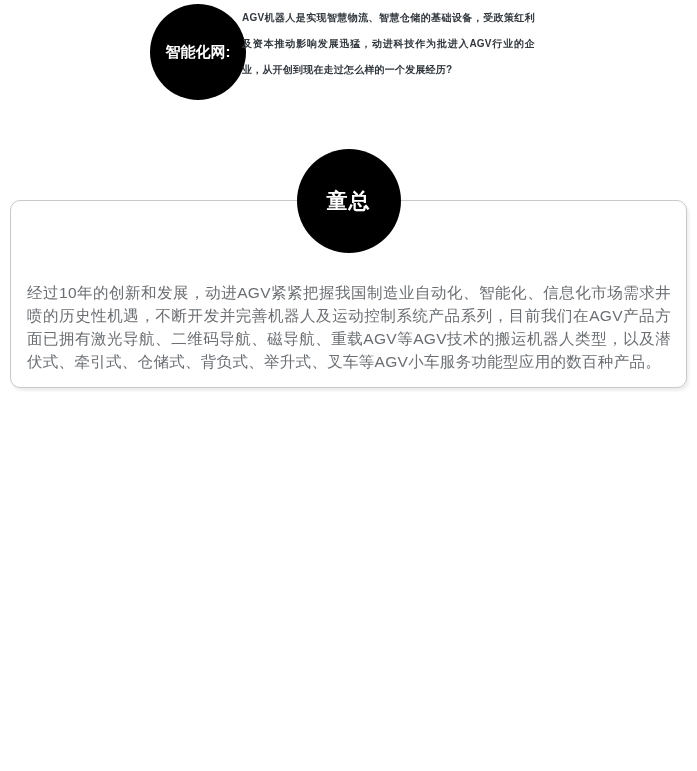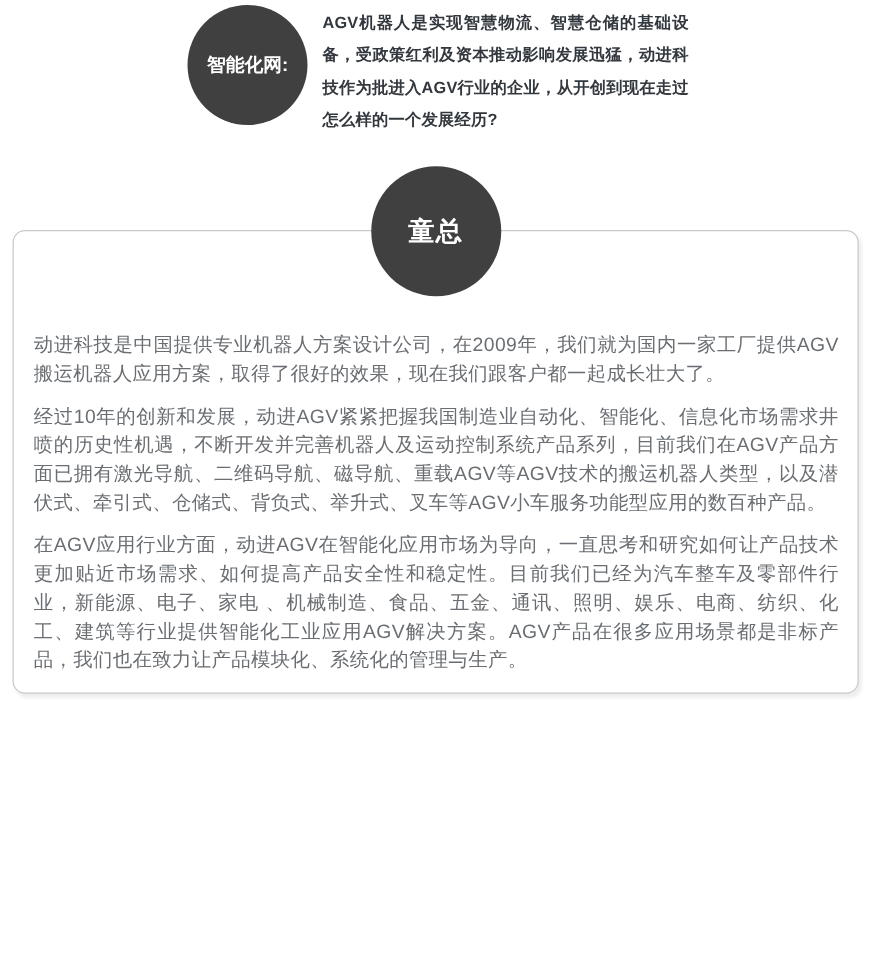--- a/index.html
+++ b/index.html
@@ -14,54 +14,54 @@
     overflow: hidden;
   }
 
   
   .qa-header {
     position: relative;
     height: 184px;
   }
   .avatar {
     border-radius: 50%;
-    background: #404040;
+    background: #000000;
     color: #ffffff;
     font-weight: bold;
     display: flex;
     align-items: center;
     justify-content: center;
     text-align: center;
   }
   .interviewer-avatar {
     position: absolute;
     left: 150px;
     top: 4px;
     width: 96px;
     height: 96px;
     font-size: 15px;
   }
   .question {
     position: absolute;
-    left: 258px;
+    left: 242px;
     top: 5px;
     width: 293px;
-    font-size: 13px;
+    font-size: 10px;
     font-weight: bold;
     color: #32383e;
     line-height: 26px;
     text-align: justify;
     text-justify: inter-ideograph;
     letter-spacing: 0.2px;
   }
 
   
   .answer-card {
     position: relative;
-    margin: 0 10px;
+    margin: 16px 10px;
     background: #ffffff;
     border: 1px solid #c9c9c9;
     border-radius: 10px;
     box-shadow: 2px 3px 3px rgba(0,0,0,0.07);
     padding: 80px 15px 14px 16px;
     box-sizing: border-box;
   }
   .interviewee-avatar {
     position: absolute;
     left: 50%;
@@ -92,16 +92,14 @@
   <div class="avatar interviewer-avatar">
     <span>智能化网:</span>
   </div>
   <div class="question">AGV机器人是实现智慧物流、智慧仓储的基础设备，受政策红利及资本推动影响发展迅猛，动进科技作为批进入AGV行业的企业，从开创到现在走过怎么样的一个发展经历?</div>
 </div>
 
 <div class="answer-card">
   <div class="avatar interviewee-avatar">
     <span>童总</span>
   </div>
-  <p>动进科技是中国提供专业机器人方案设计公司，在2009年，我们就为国内一家工厂提供AGV搬运机器人应用方案，取得了很好的效果，现在我们跟客户都一起成长壮大了。</p>
   <p>经过10年的创新和发展，动进AGV紧紧把握我国制造业自动化、智能化、信息化市场需求井喷的历史性机遇，不断开发并完善机器人及运动控制系统产品系列，目前我们在AGV产品方面已拥有激光导航、二维码导航、磁导航、重载AGV等AGV技术的搬运机器人类型，以及潜伏式、牵引式、仓储式、背负式、举升式、叉车等AGV小车服务功能型应用的数百种产品。</p>
-  <p>在AGV应用行业方面，动进AGV在智能化应用市场为导向，一直思考和研究如何让产品技术更加贴近市场需求、如何提高产品安全性和稳定性。目前我们已经为汽车整车及零部件行业，新能源、电子、家电 、机械制造、食品、五金、通讯、照明、娱乐、电商、纺织、化工、建筑等行业提供智能化工业应用AGV解决方案。AGV产品在很多应用场景都是非标产品，我们也在致力让产品模块化、系统化的管理与生产。</p>
 </div>
 
 </body></html>

